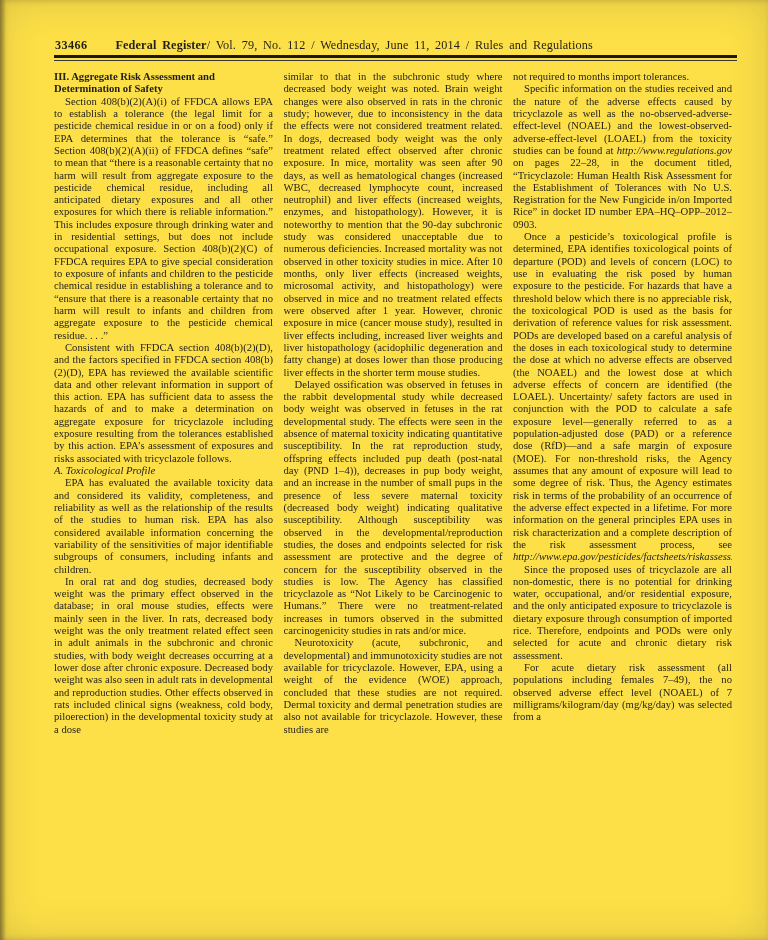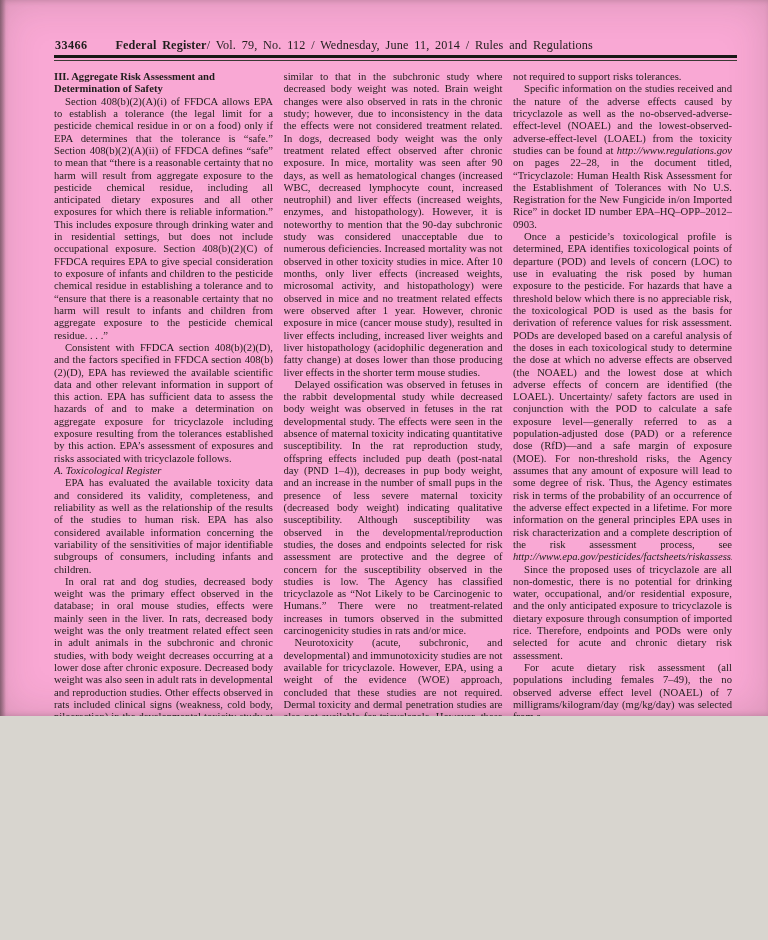--- a/index.html
+++ b/index.html
@@ -1,19 +1,19 @@
 <!DOCTYPE html>
 <html><head>
 <meta charset="utf-8">
 <style>
   html,body{margin:0;padding:0;background:#d8d5cf;}
   .page{
     position:relative;
-    width:768px;height:716px;
-    background:#f9a8d4;
+    width:768px;height:940px;
+    background:#fde047;
     font-family:"Liberation Serif","DejaVu Serif",serif;
     color:#1f1e1c;
     overflow:hidden;
     box-shadow:inset 0 0 40px rgba(60,55,45,0.18), inset 3px 0 6px rgba(40,35,30,0.25);
   }
   .scan-edge{
     position:absolute;left:0;top:0;width:6px;height:940px;
     background:linear-gradient(90deg,rgba(30,28,25,0.35),rgba(30,28,25,0));
   }
   .header-row{
@@ -57,33 +57,33 @@
     <div class="rule-thick"></div>
     <div class="rule-thin"></div>
   </div>
 
   <div class="columns">
 
     <div class="col">
       <p class="heading">III. Aggregate Risk Assessment and Determination of Safety</p>
       <p class="para indent">Section 408(b)(2)(A)(i) of FFDCA allows EPA to establish a tolerance (the legal limit for a pesticide chemical residue in or on a food) only if EPA determines that the tolerance is “safe.” Section 408(b)(2)(A)(ii) of FFDCA defines “safe” to mean that “there is a reasonable certainty that no harm will result from aggregate exposure to the pesticide chemical residue, including all anticipated dietary exposures and all other exposures for which there is reliable information.” This includes exposure through drinking water and in residential settings, but does not include occupational exposure. Section 408(b)(2)(C) of FFDCA requires EPA to give special consideration to exposure of infants and children to the pesticide chemical residue in establishing a tolerance and to “ensure that there is a reasonable certainty that no harm will result to infants and children from aggregate exposure to the pesticide chemical residue. . . .”</p>
       <p class="para indent">Consistent with FFDCA section 408(b)(2)(D), and the factors specified in FFDCA section 408(b)(2)(D), EPA has reviewed the available scientific data and other relevant information in support of this action. EPA has sufficient data to assess the hazards of and to make a determination on aggregate exposure for tricyclazole including exposure resulting from the tolerances established by this action. EPA’s assessment of exposures and risks associated with tricyclazole follows.</p>
-      <p class="subheading">A. Toxicological Register</p>
+      <p class="subheading">A. Toxicological Profile</p>
       <p class="para indent">EPA has evaluated the available toxicity data and considered its validity, completeness, and reliability as well as the relationship of the results of the studies to human risk. EPA has also considered available information concerning the variability of the sensitivities of major identifiable subgroups of consumers, including infants and children.</p>
       <p class="para indent">In oral rat and dog studies, decreased body weight was the primary effect observed in the database; in oral mouse studies, effects were mainly seen in the liver. In rats, decreased body weight was the only treatment related effect seen in adult animals in the subchronic and chronic studies, with body weight decreases occurring at a lower dose after chronic exposure. Decreased body weight was also seen in adult rats in developmental and reproduction studies. Other effects observed in rats included clinical signs (weakness, cold body, piloerection) in the developmental toxicity study at a dose</p>
     </div>
 
     <div class="col">
       <p class="para">similar to that in the subchronic study where decreased body weight was noted. Brain weight changes were also observed in rats in the chronic study; however, due to inconsistency in the data the effects were not considered treatment related. In dogs, decreased body weight was the only treatment related effect observed after chronic exposure. In mice, mortality was seen after 90 days, as well as hematological changes (increased WBC, decreased lymphocyte count, increased neutrophil) and liver effects (increased weights, enzymes, and histopathology). However, it is noteworthy to mention that the 90-day subchronic study was considered unacceptable due to numerous deficiencies. Increased mortality was not observed in other toxicity studies in mice. After 10 months, only liver effects (increased weights, microsomal activity, and histopathology) were observed in mice and no treatment related effects were observed after 1 year. However, chronic exposure in mice (cancer mouse study), resulted in liver effects including, increased liver weights and liver histopathology (acidophilic degeneration and fatty change) at doses lower than those producing liver effects in the shorter term mouse studies.</p>
       <p class="para indent">Delayed ossification was observed in fetuses in the rabbit developmental study while decreased body weight was observed in fetuses in the rat developmental study. The effects were seen in the absence of maternal toxicity indicating quantitative susceptibility. In the rat reproduction study, offspring effects included pup death (post-natal day (PND 1–4)), decreases in pup body weight, and an increase in the number of small pups in the presence of less severe maternal toxicity (decreased body weight) indicating qualitative susceptibility. Although susceptibility was observed in the developmental/reproduction studies, the doses and endpoints selected for risk assessment are protective and the degree of concern for the susceptibility observed in the studies is low. The Agency has classified tricyclazole as “Not Likely to be Carcinogenic to Humans.” There were no treatment-related increases in tumors observed in the submitted carcinogenicity studies in rats and/or mice.</p>
       <p class="para indent">Neurotoxicity (acute, subchronic, and developmental) and immunotoxicity studies are not available for tricyclazole. However, EPA, using a weight of the evidence (WOE) approach, concluded that these studies are not required. Dermal toxicity and dermal penetration studies are also not available for tricyclazole. However, these studies are</p>
     </div>
 
     <div class="col">
-      <p class="para">not required to support risks tolerances.</p>
+      <p class="para">not required to months import tolerances.</p>
       <p class="para indent"><span>Specific information on the studies received and the nature of the adverse effects caused by tricyclazole as well as the no-observed-adverse-effect-level (NOAEL) and the lowest-observed-adverse-effect-level (LOAEL) from the toxicity studies can be found at </span><span class="it">http://www.regulations.gov</span><span> on pages 22–28, in the document titled, “Tricyclazole: Human Health Risk Assessment for the Establishment of Tolerances with No U.S. Registration for the New Fungicide in/on Imported Rice” in docket ID number EPA–HQ–OPP–2012–0903.</span></p>
       <p class="para indent"><span>Once a pesticide’s toxicological profile is determined, EPA identifies toxicological points of departure (POD) and levels of concern (LOC) to use in evaluating the risk posed by human exposure to the pesticide. For hazards that have a threshold below which there is no appreciable risk, the toxicological POD is used as the basis for derivation of reference values for risk assessment. PODs are developed based on a careful analysis of the doses in each toxicological study to determine the dose at which no adverse effects are observed (the NOAEL) and the lowest dose at which adverse effects of concern are identified (the LOAEL). Uncertainty/ safety factors are used in conjunction with the POD to calculate a safe exposure level—generally referred to as a population-adjusted dose (PAD) or a reference dose (RfD)—and a safe margin of exposure (MOE). For non-threshold risks, the Agency assumes that any amount of exposure will lead to some degree of risk. Thus, the Agency estimates risk in terms of the probability of an occurrence of the adverse effect expected in a lifetime. For more information on the general principles EPA uses in risk characterization and a complete description of the risk assessment process, see </span><span class="it">http://www.epa.gov/pesticides/factsheets/riskassess.htm</span></p>
       <p class="para indent">Since the proposed uses of tricyclazole are all non-domestic, there is no potential for drinking water, occupational, and/or residential exposure, and the only anticipated exposure to tricyclazole is dietary exposure through consumption of imported rice. Therefore, endpoints and PODs were only selected for acute and chronic dietary risk assessment.</p>
       <p class="para indent">For acute dietary risk assessment (all populations including females 7–49), the no observed adverse effect level (NOAEL) of 7 milligrams/kilogram/day (mg/kg/day) was selected from a</p>
     </div>
 
   </div>
 </div>
 
 </body></html>

